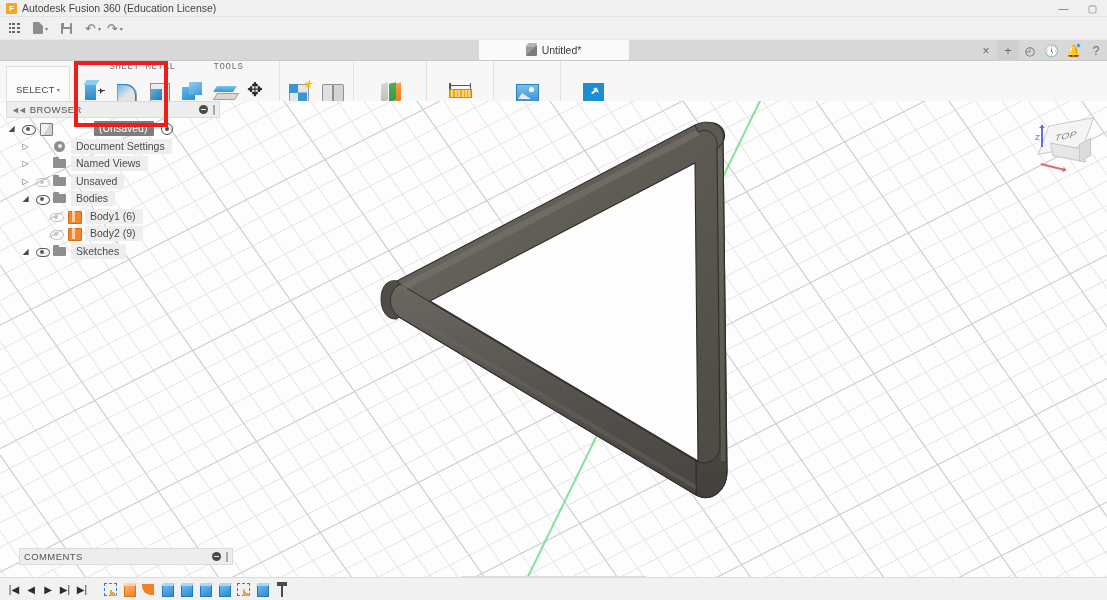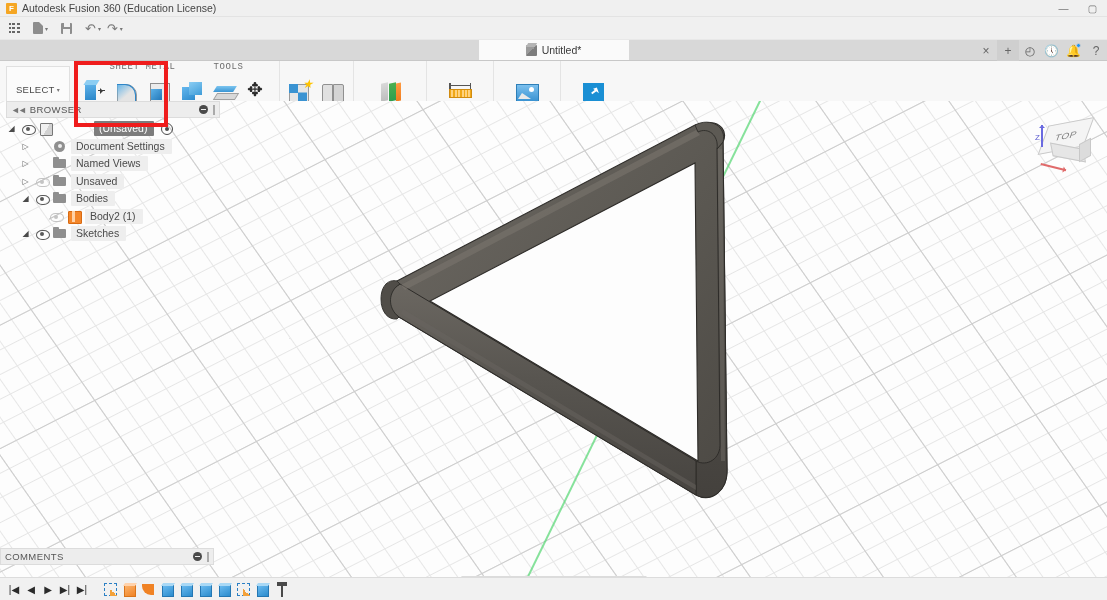--- a/index.html
+++ b/index.html
@@ -396,21 +396,21 @@
 
   .nv-vports::before{content:"";position:absolute;left:0.5px;top:1.5px;width:14px;height:11px;
     border:1.3px solid #2f7fc0;background:#6fb3e4;}
   .nv-vports::after{content:"";position:absolute;left:0.5px;top:1.5px;width:14px;height:11px;
     background:
       linear-gradient(90deg,transparent 6.3px,#fff 6.3px,#fff 7.6px,transparent 7.6px),
       linear-gradient(transparent 4.8px,#fff 4.8px,#fff 6.1px,transparent 6.1px);}
 
   
   #comments {
-    position:absolute; left:0; bottom:35px; width:214px; height:17px;
+    position:absolute; left:19px; bottom:35px; width:214px; height:17px;
     background:#ededed; border:1px solid #dcdcdc; display:flex; align-items:center;
     padding:0 4px; gap:5px; color:#555; z-index:22;
   }
   #comments .ctitle { flex:1; font-size:9.5px; letter-spacing:.4px; }
   #comments .circ { width:9px;height:9px;border-radius:50%;background:#4a4a4a;position:relative;}
   #comments .circ::after{content:"";position:absolute;left:2px;top:4px;width:5px;height:1.3px;background:#ededed;}
   #comments .grip { width:2px;height:10px;border-left:1px solid #aaa;border-right:1px solid #aaa; }
 
   
   #timeline {
@@ -734,21 +734,29 @@
           <span class="eye"></span>
           <span class="ti ti-folder"></span>
           <span class="lbl">Bodies</span>
         </div>
         <div class="trow ind2">
           <span class="arr"></span>
           <span class="eye off">
             <i></i>
           </span>
           <span class="ti ti-cube-o"></span>
-          <span class="lbl">Body2 (1)</span>
+          <span class="lbl">Body1 (6)</span>
+        </div>
+        <div class="trow ind2">
+          <span class="arr"></span>
+          <span class="eye off">
+            <i></i>
+          </span>
+          <span class="ti ti-cube-o"></span>
+          <span class="lbl">Body2 (9)</span>
         </div>
         <div class="trow ind1">
           <span class="arr open">◢</span>
           <span class="eye"></span>
           <span class="ti ti-folder"></span>
           <span class="lbl">Sketches</span>
         </div>
       </div>
   </div>
 

